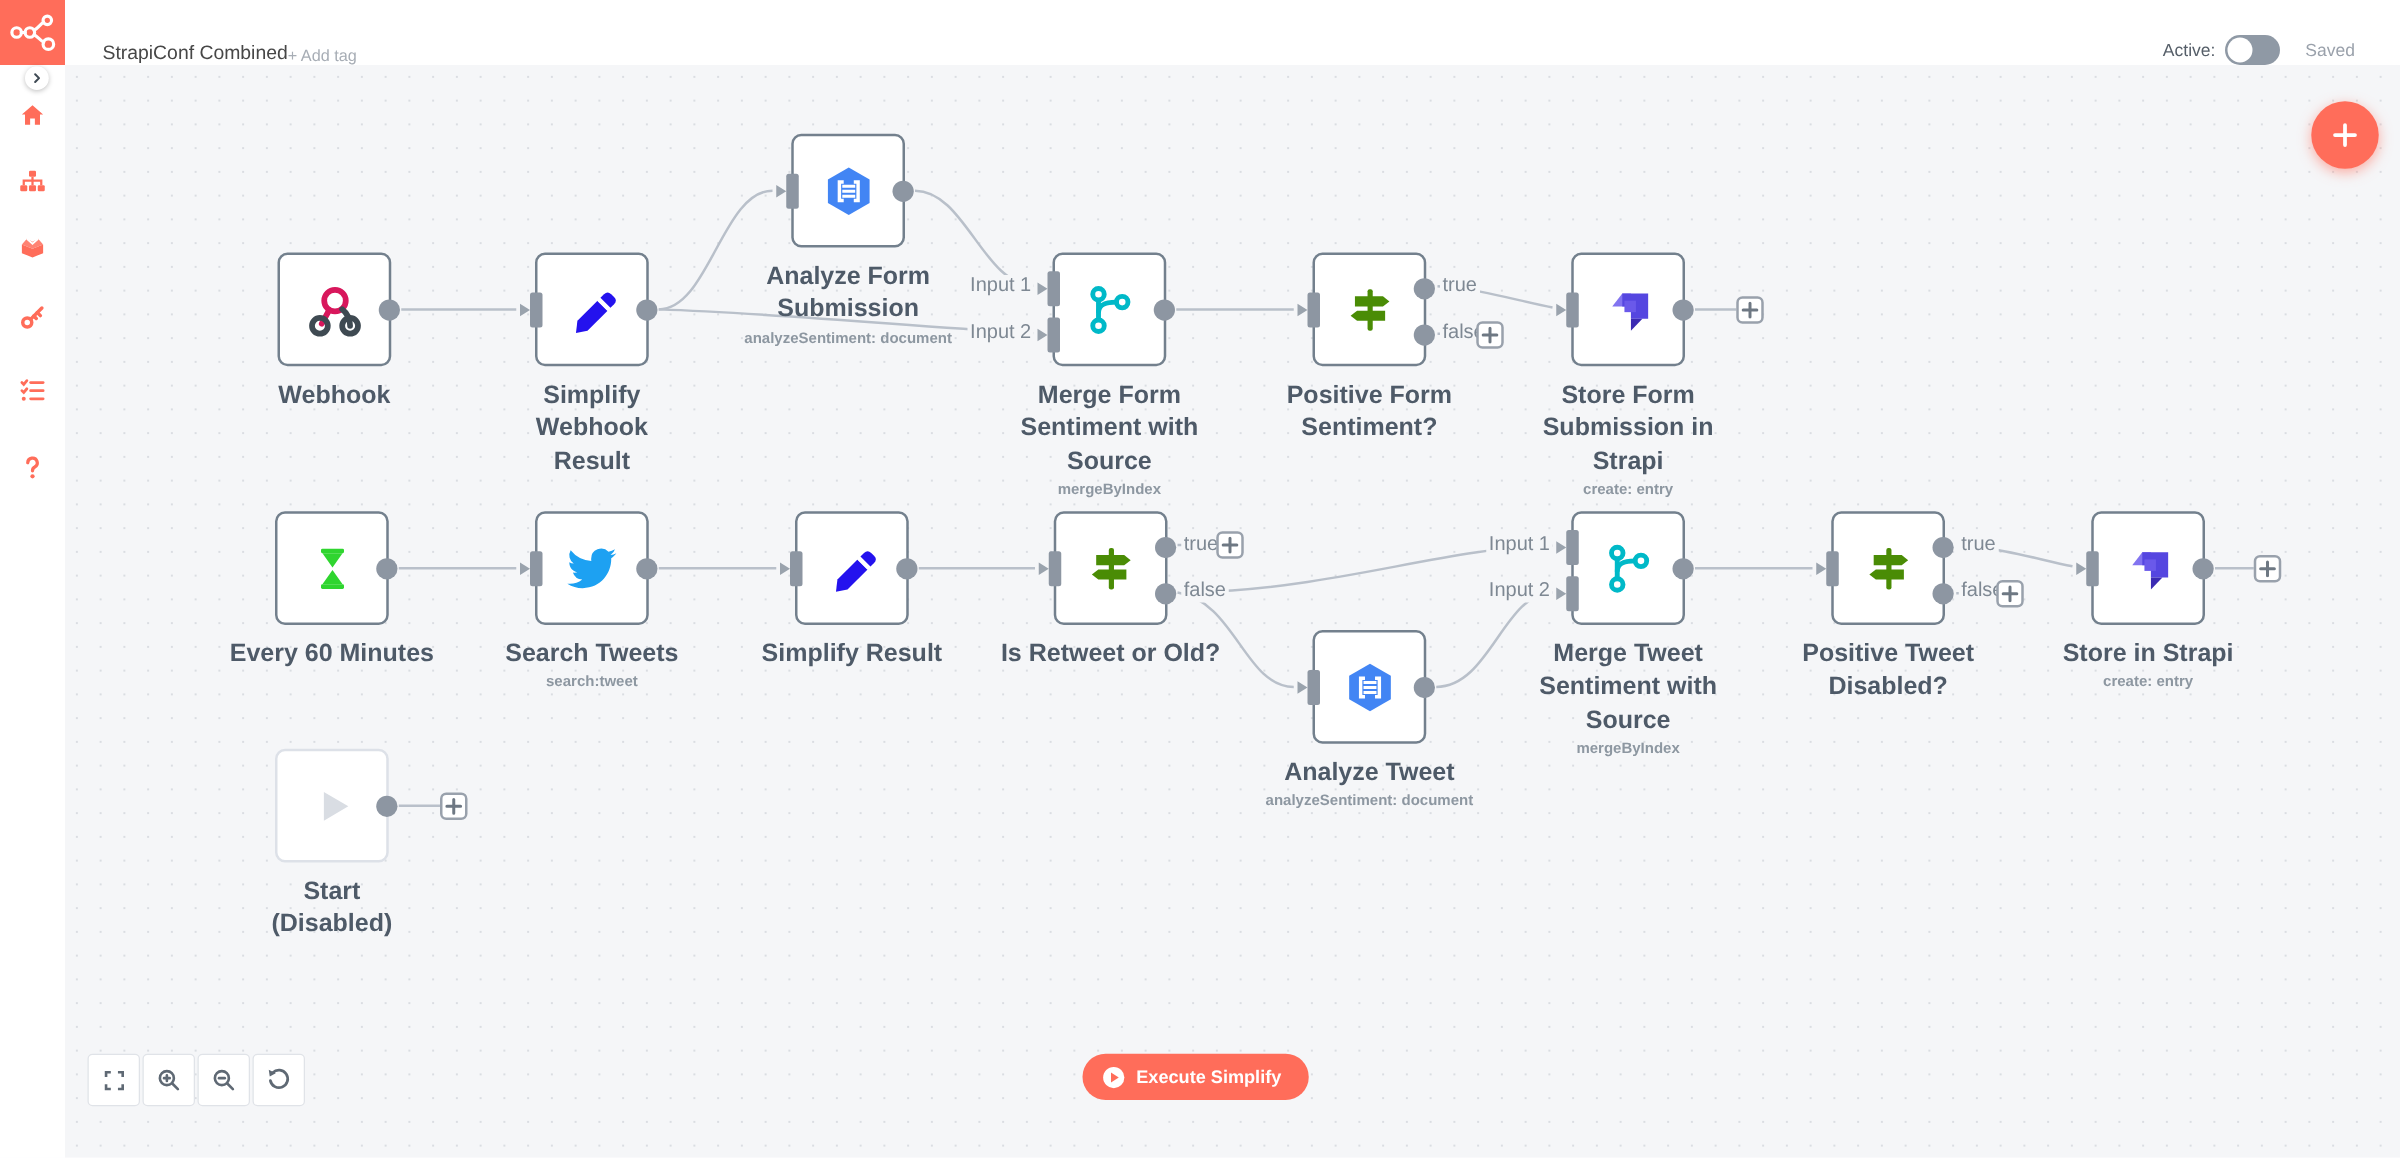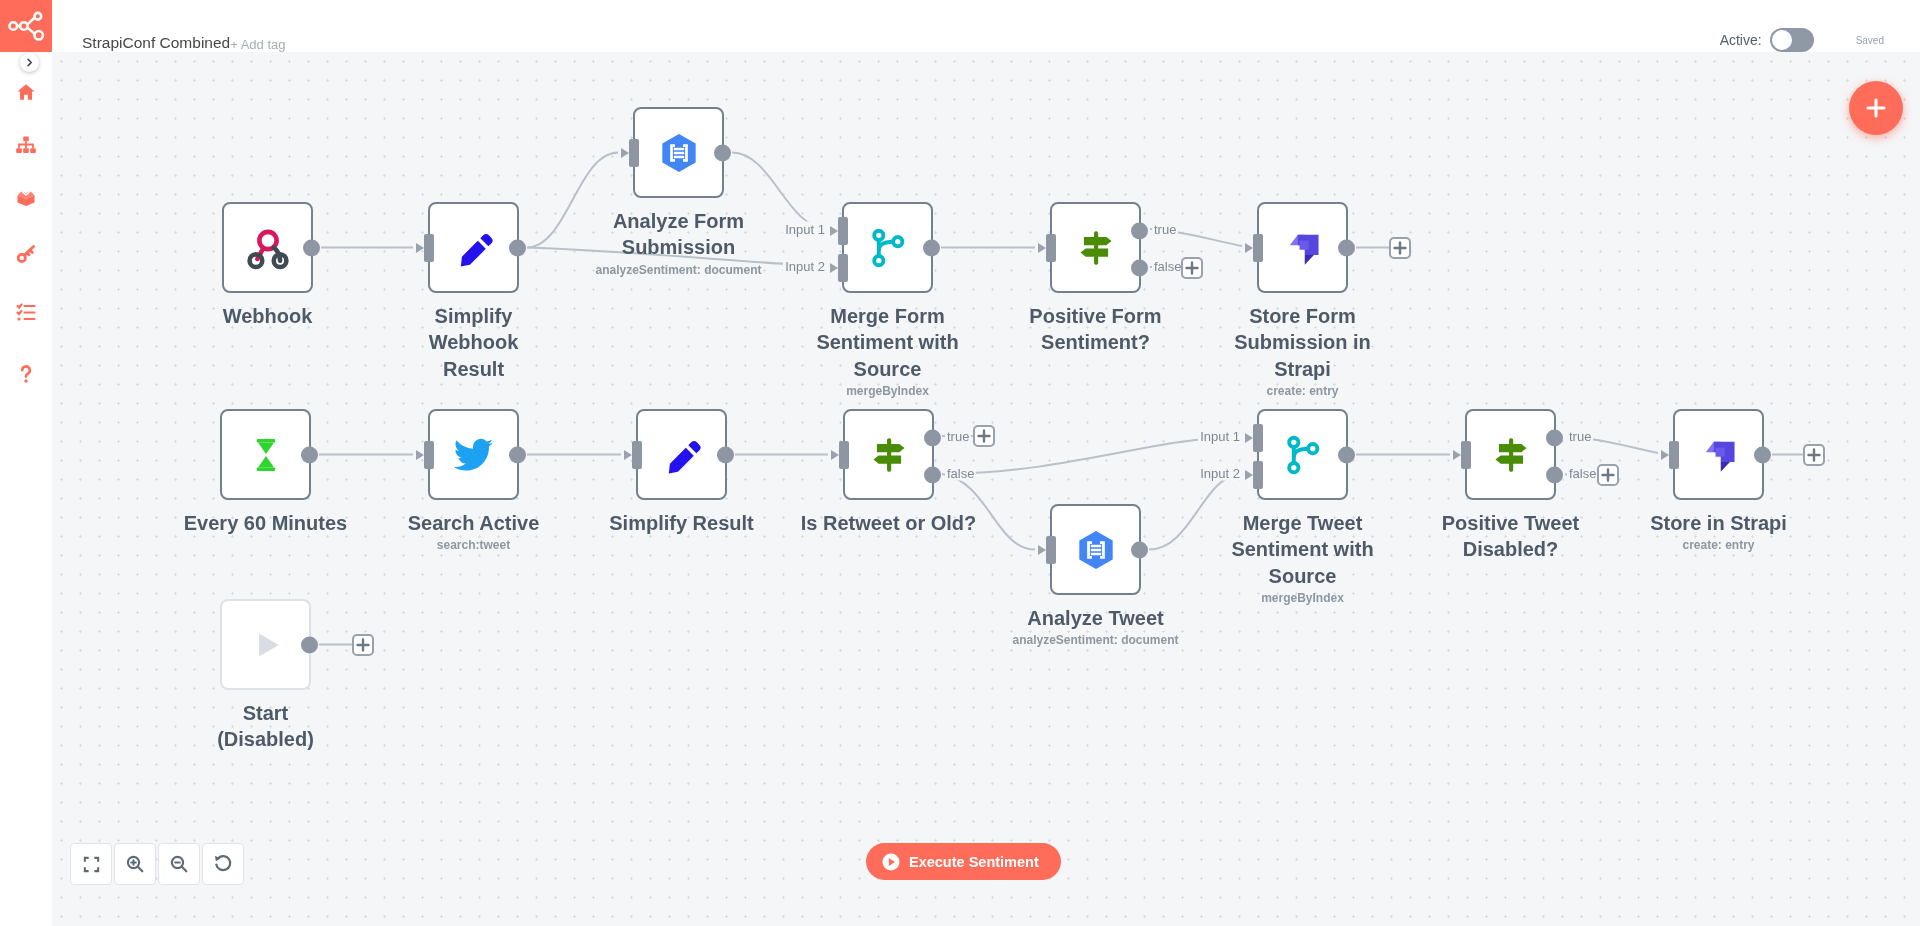--- a/index.html
+++ b/index.html
@@ -27,21 +27,21 @@
     width:17px; height:17px; border-radius:50%; background:#8d96a2; }
   .out-dot.p1 { top:27px; } .out-dot.p2 { top:64px; }
 
   .in-port { position:absolute; left:-14px; top:50%; transform:translateY(-50%);
     display:flex; align-items:center; }
   .in-port.p1 { top:27px; } .in-port.p2 { top:64px; }
   .in-arrow { width:0; height:0; border-top:5px solid transparent; border-bottom:5px solid transparent;
     border-left:8px solid #9aa3ad; }
   .in-bar { width:10px; height:28px; background:#8d96a2; border-radius:2px; }
 
-  .plabel { position:absolute; font-size:13px; color:#7e8893; white-space:nowrap;
+  .plabel { position:absolute; font-size:16px; color:#7e8893; white-space:nowrap;
     background:#f5f6f8; padding:0 2px; transform:translateY(-50%); z-index:3; }
   .plabel.out { left:102px; } .plabel.in { right:106px; }
   .plabel.p1 { top:27px; } .plabel.p2 { top:64px; }
 
   .node-label { position:relative; margin-top:10px; width:190px; margin-left:-49.5px;
     text-align:center; font-size:20px; font-weight:700; color:#4e5a68; line-height:1.32; }
   .node-label.lw150 { width:150px; margin-left:-29.5px; }
   .node-label.lw160 { width:160px; margin-left:-34.5px; }
   .node-label.lw170 { width:170px; margin-left:-39.5px; }
   .node-label.lw175 { width:175px; margin-left:-42px; }
@@ -64,21 +64,21 @@
   
   .topbar { position:absolute; left:52px; top:0; right:0; height:52px; background:#fff;
     z-index:9; display:flex; align-items:flex-end; }
   .wf-title { margin-left:30px; font-size:15.5px; color:#474747; }
   .add-tag { font-size:13px; color:#a7adb5; cursor:pointer; }
   .topbar-right { margin-left:auto; display:flex; align-items:center; padding-right:36px; }
   .active-label { font-size:14px; color:#555e68; }
   .toggle { width:44px; height:24px; background:#8f99a5; border-radius:12px; margin-left:8px;
     position:relative; cursor:pointer; }
   .toggle .knob { position:absolute; left:2px; top:2px; width:20px; height:20px; background:#fff; border-radius:50%; }
-  .saved { margin-left:42px; font-size:10px; color:#9aa1ab; }
+  .saved { margin-left:20px; font-size:14px; color:#9aa1ab; }
 
   
   .fab-add { position:absolute; left:1849px; top:81px; width:54px; height:54px; border-radius:50%;
     background:#ff6d5a; box-shadow:0 3px 10px rgba(255,109,90,.55); z-index:8;
     display:flex; align-items:center; justify-content:center; cursor:pointer; }
   .zoom-controls { position:absolute; left:70px; top:843px; display:flex; gap:2px; z-index:8; }
   .zc-btn { width:42px; height:42px; background:#fff; border:1px solid #e0e3e8; border-radius:4px;
     display:flex; align-items:center; justify-content:center; cursor:pointer; color:#606a76; }
   .exec-btn { position:absolute; left:866px; top:843px; height:37px; padding:0 22px 0 16px;
     background:#ff6d5a; border:none; border-radius:19px; display:flex; align-items:center; gap:9px;
@@ -277,21 +277,21 @@
     <div class="node-box">
       <span class="in-port">
             <span class="in-arrow"></span>
             <span class="in-bar"></span>
           </span>
       <svg class="nicon" viewBox="0 0 40 40">
             <use href="#i-twitter"></use>
           </svg>
       <span class="out-dot"></span>
     </div>
-    <div class="node-label">Search Active</div>
+    <div class="node-label">Search Tweets</div>
     <div class="node-sub">search:tweet</div>
   </div>
 
   <div class="node" style="left:636px;top:409px">
     <div class="node-box">
       <span class="in-port">
             <span class="in-arrow"></span>
             <span class="in-bar"></span>
           </span>
       <svg class="nicon" viewBox="0 0 40 40">
@@ -557,14 +557,14 @@
       <polygon points="2,1.8 2.8,7.2 7.6,4.6" fill="#5f6974"></polygon>
     </svg>
   </div>
 </div>
 
 <button class="exec-btn">
   <svg width="18" height="18" viewBox="0 0 18 18">
     <circle cx="9" cy="9" r="8.5" fill="#fff"></circle>
     <polygon points="6.8,5 13,9 6.8,13" fill="#ff6d5a"></polygon>
   </svg>
-  <span>Execute Sentiment</span>
+  <span>Execute Simplify</span>
 </button>
 
 </body></html>

